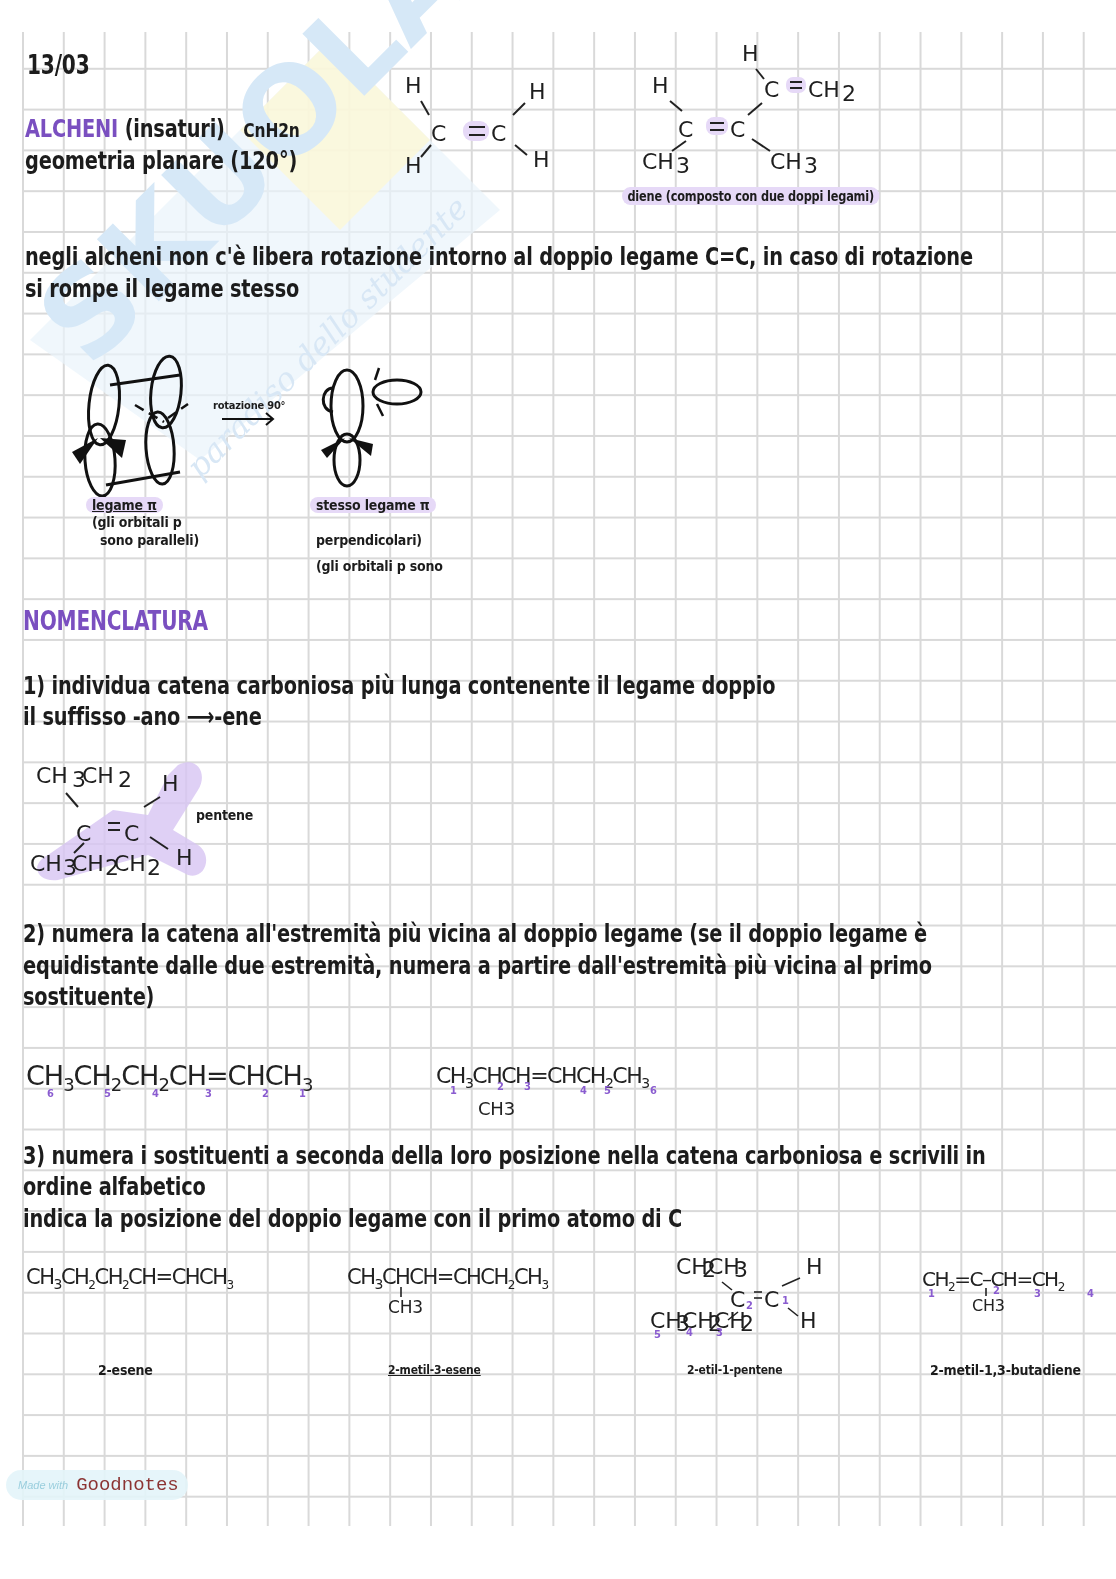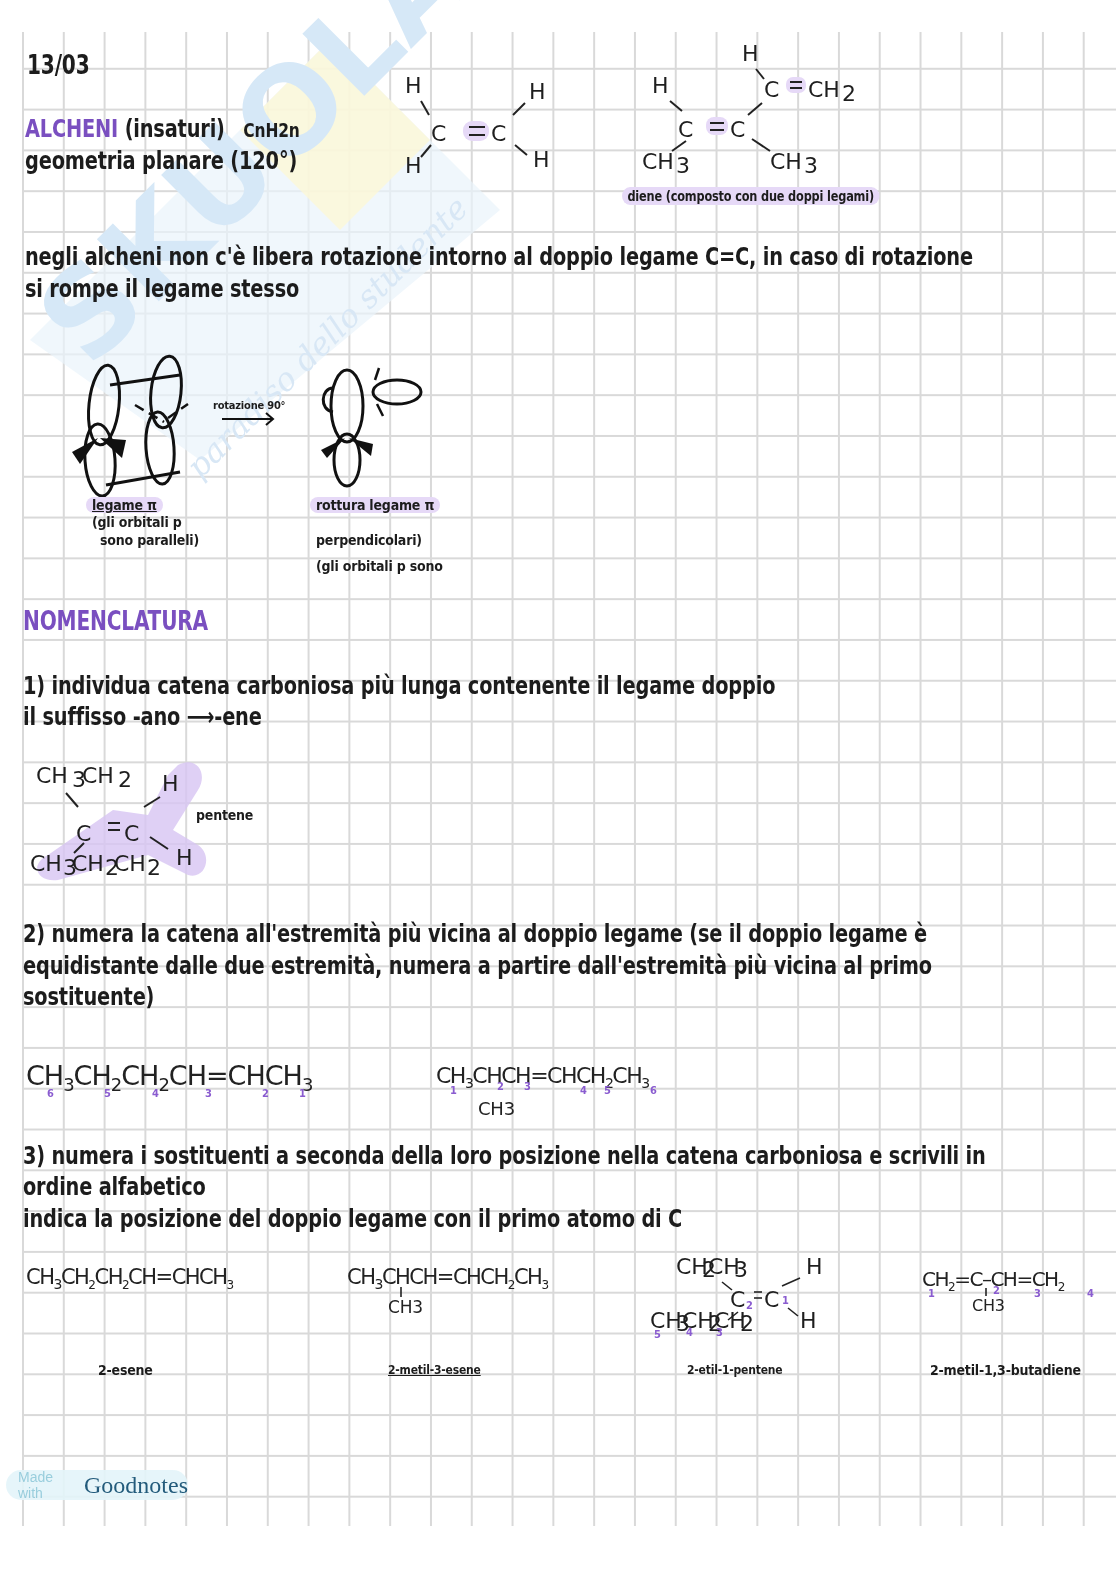--- a/index.html
+++ b/index.html
@@ -28,22 +28,22 @@
   .small { font-size: 14px; line-height: 18px; }
   .hand { font-family: "DejaVu Sans", sans-serif; font-weight: normal; color: #222; }
   .num { color: #8a5cd0; font-size: 11px; font-weight: bold; }
   svg { position: absolute; overflow: visible; }
   .chem { font-family: "DejaVu Sans", sans-serif; font-size: 22px; fill: #1e1e1e; }
   .badge {
     position: absolute; left: 6px; top: 1470px; width: 182px; height: 30px;
     background: #e4f5fa; border-radius: 15px; opacity: 0.9;
     display: flex; align-items: center; gap: 8px; padding-left: 12px; box-sizing: border-box;
   }
-  .badge .mw { font-size: 14px; color: #8fc9da; font-family: "Liberation Sans", sans-serif; }
-  .badge .gn { font-size: 24px; color: #0c4a6e; font-family: Liberation Serif, serif; }
+  .badge .mw { font-size: 11px; color: #8fc9da; font-family: "Liberation Sans", sans-serif; font-style: italic; }
+  .badge .gn { font-size: 19px; color: #7f1d1d; font-family: Liberation Mono, monospace; }
 </style>
 </head>
 <body>
 
 <div class="grid"></div>
 
 <svg class="wm" viewBox="0 0 470 420">
   <polygon points="0,300 300,0 470,170 170,420" fill="#eaf3fb" opacity="0.7"></polygon>
   <polygon points="210,90 300,0 400,100 310,190" fill="#fdf8d6" opacity="0.8"></polygon>
   <text x="60" y="330" transform="rotate(-45 60 330)" font-size="120" font-weight="bold" fill="#d6e8f7" font-family="DejaVu Sans, sans-serif">SKUOLA.net</text>
@@ -132,21 +132,21 @@
   <polygon points="34,78 58,84 56,96" fill="#111"></polygon>
 </svg>
 
 <div class="t small" style="left:92px; top:496px;text-decoration:underline;">
   <span class="hl" style="margin-left:-6px;">legame π</span>
 </div>
 <div class="t small" style="left:92px; top:513px;">(gli orbitali p</div>
 <div class="t small" style="left:100px; top:531px;">sono paralleli)</div>
 
 <div class="t small" style="left:316px; top:496px;">
-  <span class="hl" style="margin-left:-6px;">rottura legame π</span>
+  <span class="hl" style="margin-left:-6px;">stesso legame π</span>
 </div>
 <div class="t small" style="left:316px; top:513px;margin-top:44px;">(gli orbitali p sono</div>
 <div class="t small" style="left:316px; top:531px;">perpendicolari)</div>
 
 <div class="t body-text purple" style="left:23px; top:606px; font-size:26px;">NOMENCLATURA</div>
 
 <div class="t body-text" style="left:23px; top:670px;">1) individua catena carboniosa più lunga contenente il legame doppio</div>
 <div class="t body-text" style="left:23px; top:701px;">il suffisso -ano  ⟶-ene</div>
 
 <svg style="left:28px; top:755px;" width="220" height="130">

